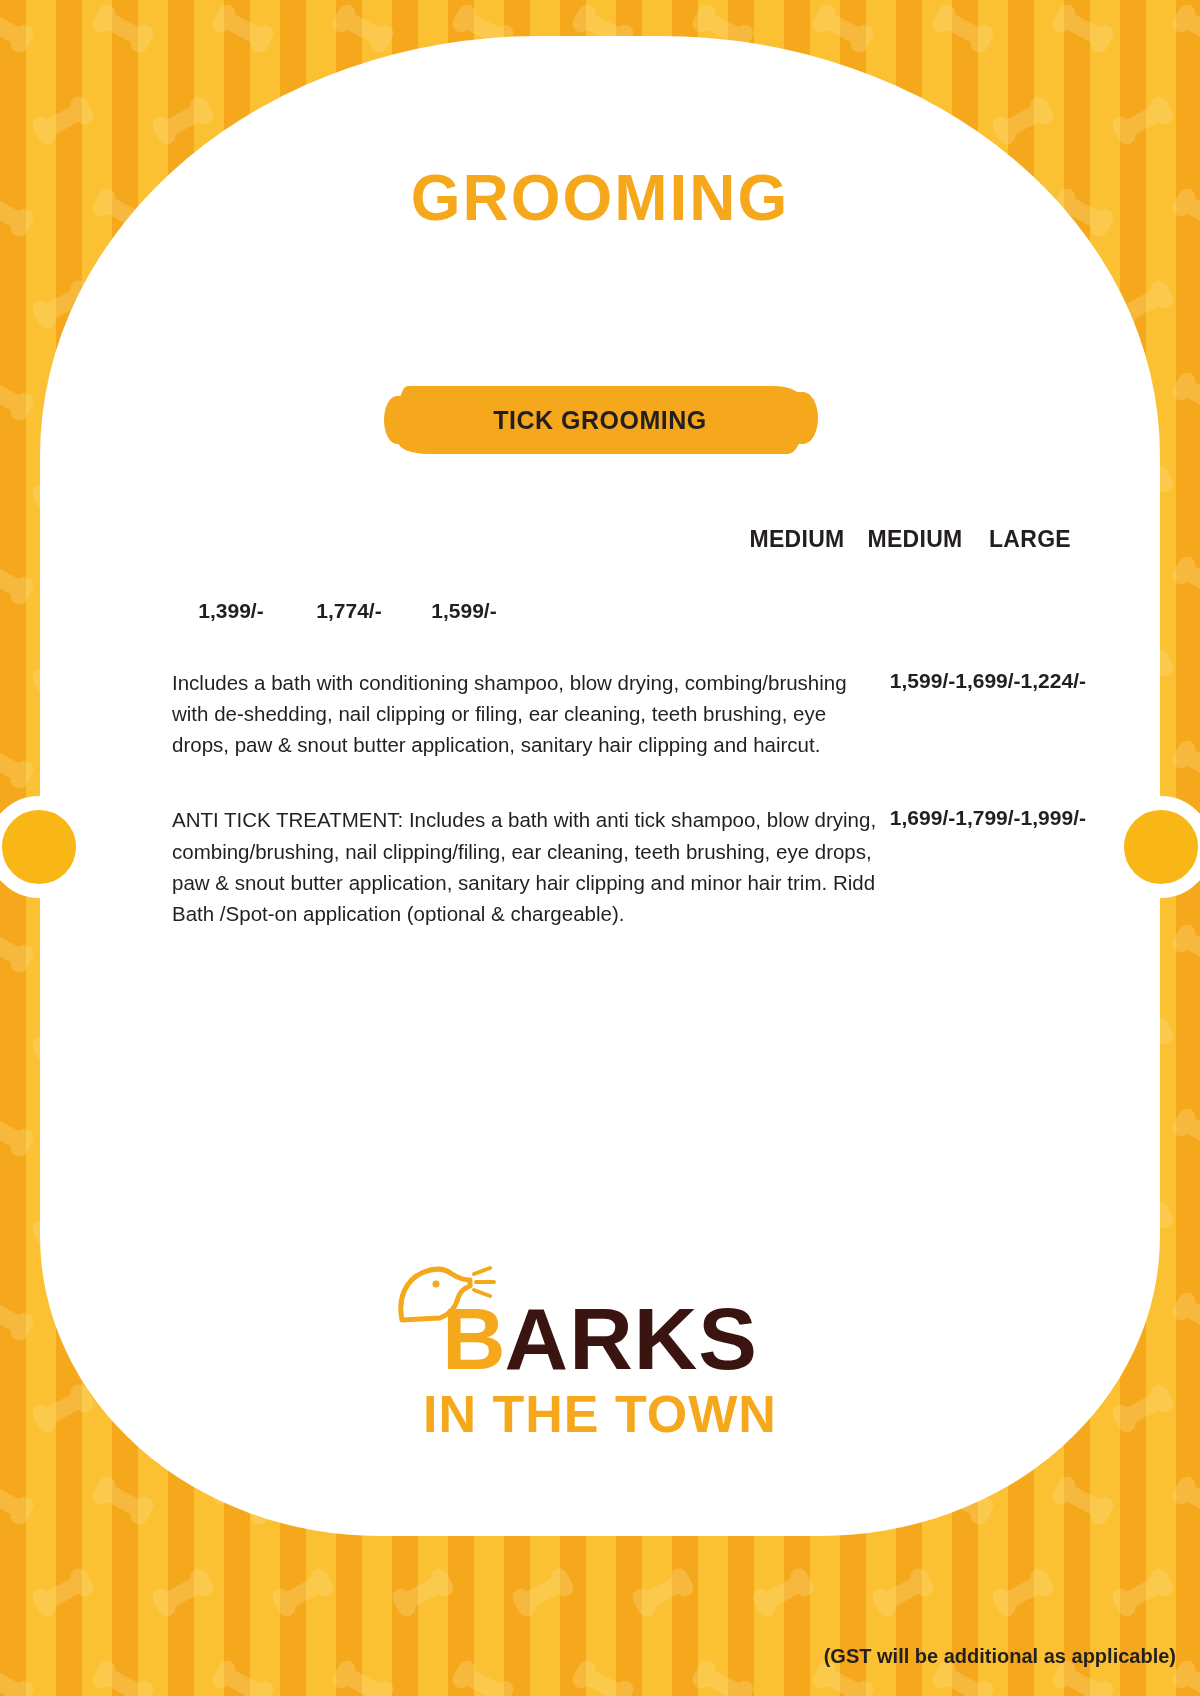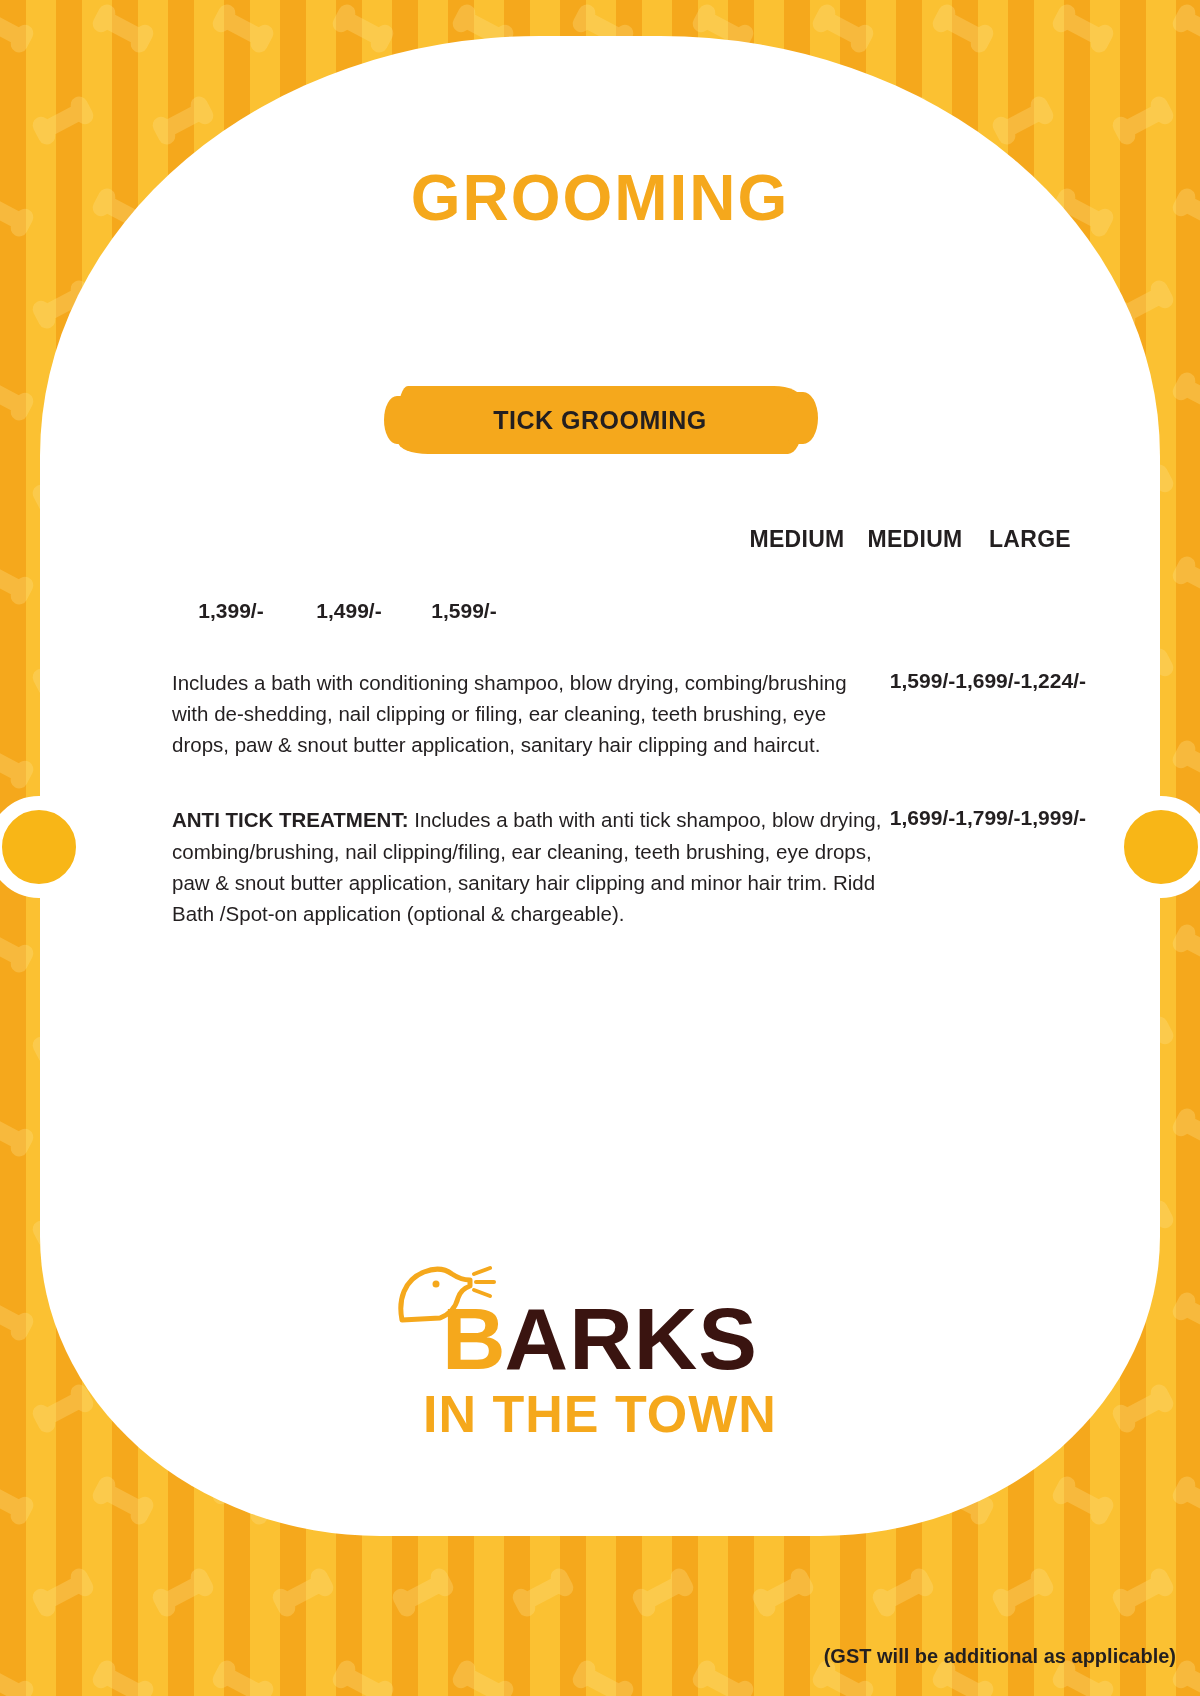--- a/index.html
+++ b/index.html
@@ -194,21 +194,21 @@
     align-items: flex-start;
     margin-top: 44px;
   }
   .desc {
     flex: 1 1 auto;
     padding-right: 6px;
     font-size: 20.5px;
     line-height: 1.52;
     color: #231f20;
   }
-  .desc b { font-weight: bold; }
+  .desc b { font-weight: normal; }
   .price {
     width: 118px;
     text-align: center;
     font-size: 21px;
     font-weight: bold;
     color: #231f20;
     padding-top: 2px;
   }
   .price.last { width: 112px; }
 
@@ -490,21 +490,21 @@
       <div class="table">
         <div class="thead">
           <div class="col-desc"></div>
           <div class="col-s">MEDIUM</div>
           <div class="col-m">MEDIUM</div>
           <div class="col-l">LARGE</div>
         </div>
 
         <div class="row">
           <div class="price">1,399/-</div>
-          <div class="price">1,499/-</div>
+          <div class="price">1,774/-</div>
           <div class="price last">1,599/-</div>
         </div>
 
         <div class="row">
           <div class="desc"><b></b><span>Includes a bath with conditioning shampoo, blow drying, combing/brushing with de-shedding, nail clipping or filing, ear cleaning, teeth brushing, eye drops, paw &amp; snout butter application, sanitary hair clipping and haircut.</span></div>
           <div class="price">1,599/-</div>
           <div class="price">1,699/-</div>
           <div class="price last">1,224/-</div>
         </div>
 

